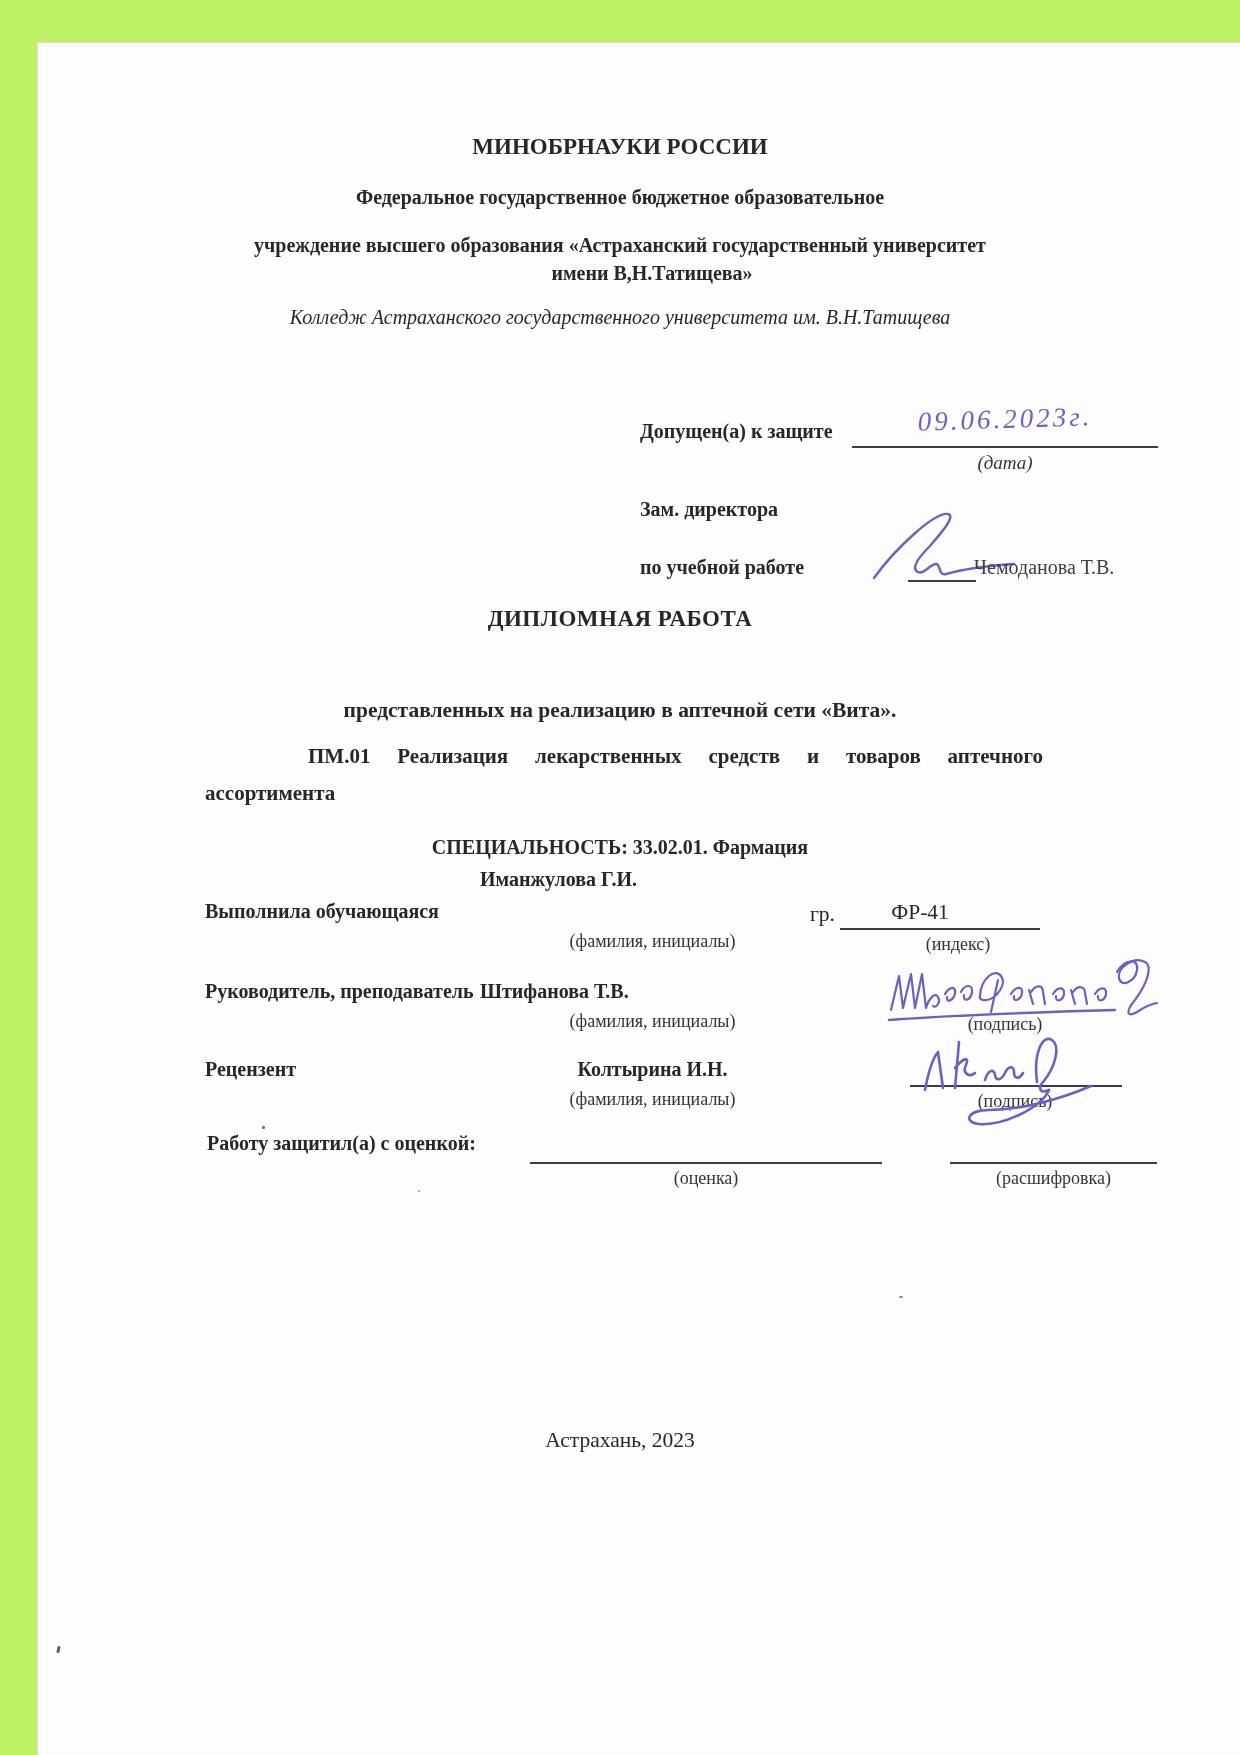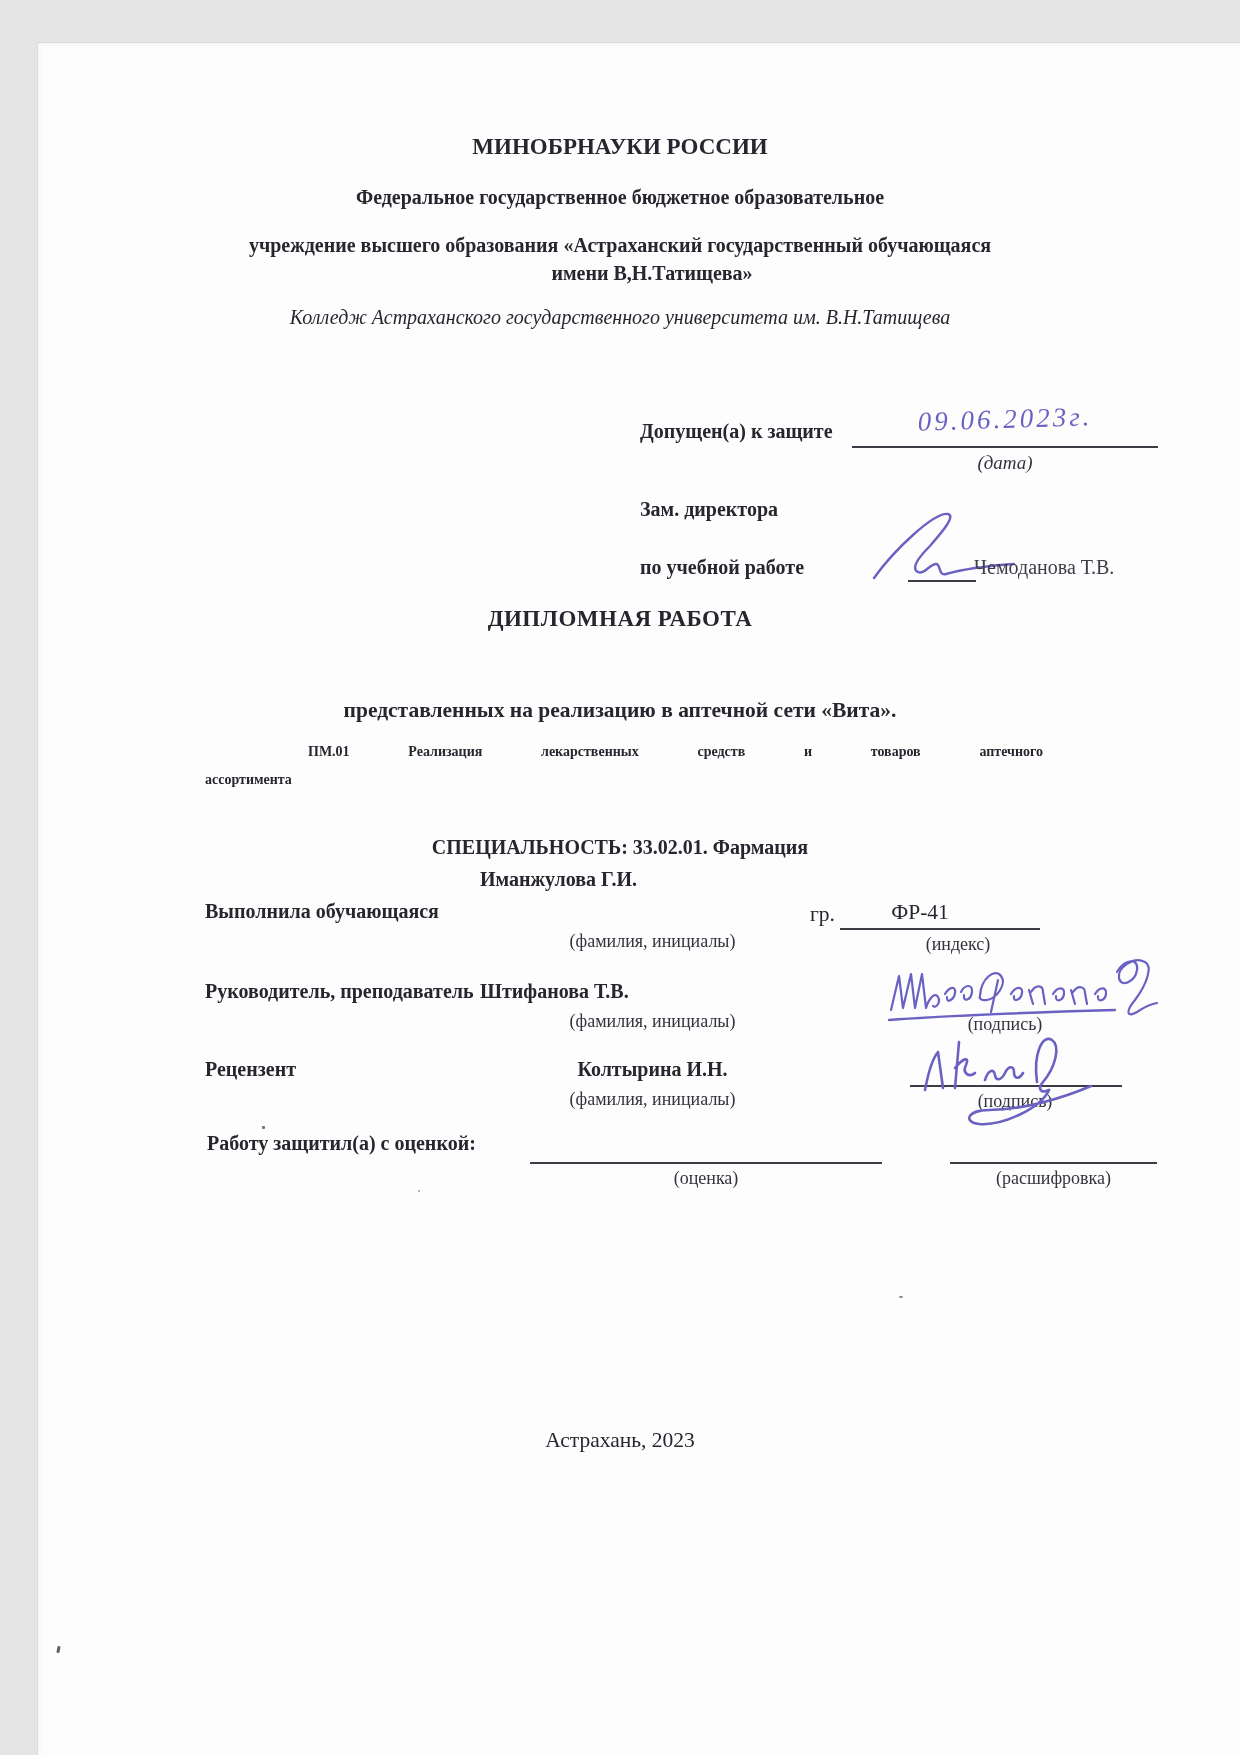--- a/index.html
+++ b/index.html
@@ -1,20 +1,20 @@
 <!DOCTYPE html>
 <html><head>
 <meta charset="utf-8">
 <style>
   html, body { margin: 0; padding: 0; background: #ffffff; }
   .page {
     position: relative;
     width: 1240px;
     height: 1755px;
-    background: #e5e5e5;
+    background: #bef264;
     overflow: hidden;
     font-family: "Liberation Serif", "DejaVu Serif", serif;
     color: #26262e;
   }
   .paper {
     position: absolute;
     left: 37px; top: 42px; right: 0; bottom: 0;
     background: #fdfdfe;
     border-left: 1px solid #dcdce0;
     border-top: 1px solid #d8d8de;
@@ -34,39 +34,39 @@
     color: #6a61c2;
     font-style: italic;
     font-size: 27px;
     letter-spacing: 3px;
     transform: rotate(-1.8deg);
   }
   .module-wrap {
     position: absolute;
     left: 205px; top: 744px;
     width: 838px;
-    font-size: 14px;
+    font-size: 21px;
     font-weight: 700;
     white-space: normal;
   }
   .module-l1 { text-indent: 103px; text-align: justify; text-align-last: justify; }
   .module-l2 { margin-top: 12px; }
   .sig { position: absolute; }
   .sig path { fill: none; stroke: #6a61c2; stroke-linecap: round; stroke-linejoin: round; }
   .speck { position: absolute; background: #72727e; border-radius: 1px; }
 </style>
 </head>
 <body>
 
 <div class="page">
   <div class="paper"></div>
 
   <div class="abs centered b t23" style="top:134px;">МИНОБРНАУКИ РОССИИ</div>
   <div class="abs centered b t22" style="top:186px;">Федеральное государственное бюджетное образовательное</div>
-  <div class="abs centered b t22" style="top:234px;">учреждение высшего образования «Астраханский государственный обучающаяся</div>
+  <div class="abs centered b t22" style="top:234px;">учреждение высшего образования «Астраханский государственный университет</div>
   <div class="abs centered b t22" style="top:262px;padding-left:32px;">имени В,Н.Татищева»</div>
   <div class="abs centered it t22" style="top:306px;">Колледж Астраханского государственного университета им. В.Н.Татищева</div>
 
   <div class="abs b t22" style="left:640px; top:420px;">Допущен(а) к защите</div>
   <div class="abs blank" style="left:852px; top:420px; width:306px; height:26px;"></div>
   <div class="abs hand" style="left:852px; top:404px; width:306px; text-align:center;">09.06.2023г.</div>
   <div class="abs it cap" style="left:855px; top:452px; width:300px; text-align:center; font-size:19px;">(дата)</div>
 
   <div class="abs b t22" style="left:640px; top:498px;">Зам. директора</div>
   <div class="abs b t22" style="left:640px; top:556px;">по учебной работе</div>

